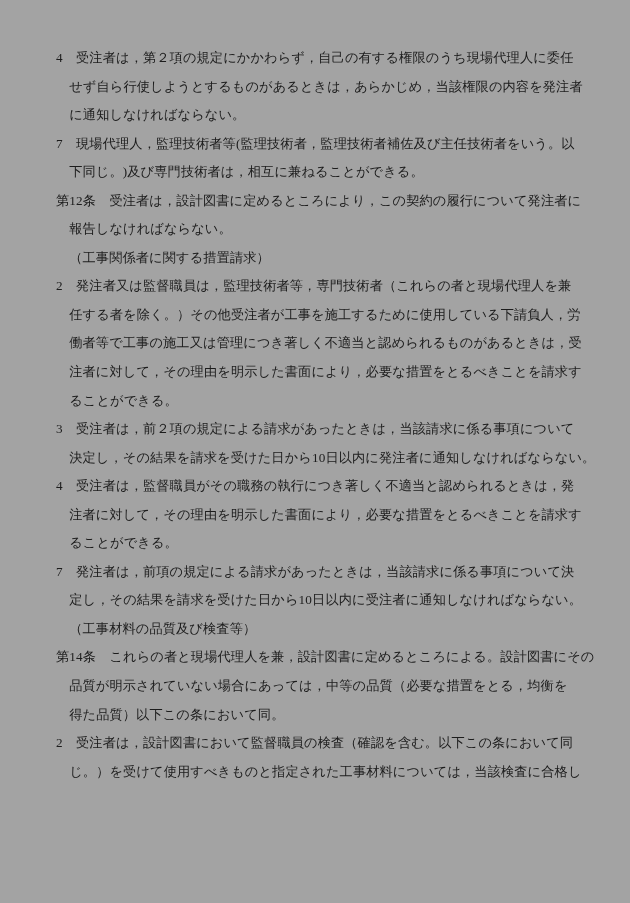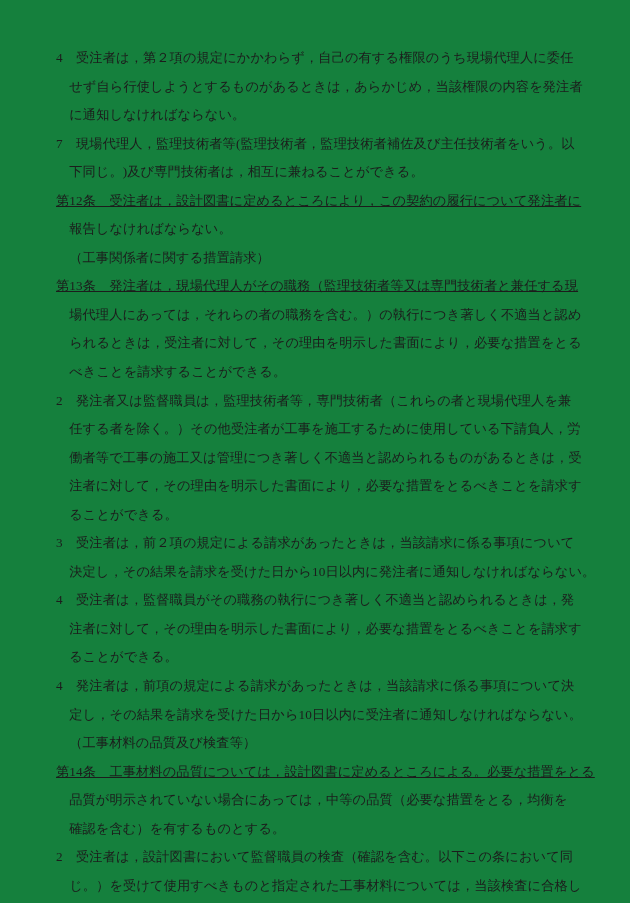--- a/index.html
+++ b/index.html
@@ -15,21 +15,21 @@
     font-family: "Liberation Serif", "DejaVu Serif", serif;
     color: #1a1a1a;
     -webkit-font-smoothing: antialiased;
   }
 
   
   .page {
     position: relative;
     width: 630px;
     height: 903px;
-    background: #15803d;
+    background: #a3a3a3;
     box-sizing: border-box;
   }
 
   .text-column {
     position: absolute;
     left: 56px;
     top: 44px;
     width: 513px;
   }
 
@@ -48,21 +48,21 @@
   .doc-line.justify {
     display: flex;
     justify-content: space-between;
     white-space: normal;
   }
   .doc-line.justify > .ch {
     display: inline-block;
   }
 
   
-  .ind-0  { padding-left: 0px; text-decoration: underline;    }   
+  .ind-0  { padding-left: 0px;    }   
   .ind-num{ padding-left: 0px;    }   
   .ind-1  { padding-left: 13.2px; }   
   .ind-2  { padding-left: 13.2px; }
 </style>
 </head>
 <body>
 
 <div class="page">
   <div class="text-column" id="text-column">
       <div class="doc-block">
@@ -75,26 +75,20 @@
         <div class="doc-line ind-2">下同じ。)及び専門技術者は，相互に兼ねることができる。</div>
       </div>
       <div class="doc-block">
         <div class="doc-line ind-0">第12条　受注者は，設計図書に定めるところにより，この契約の履行について発注者に</div>
         <div class="doc-line ind-2">報告しなければならない。</div>
       </div>
       <div class="doc-block">
         <div class="doc-line ind-1">（工事関係者に関する措置請求）</div>
       </div>
       <div class="doc-block">
-        <div class="doc-line ind-0">第13条　発注者は，現場代理人がその職務（監理技術者等又は専門技術者と兼任する現</div>
-        <div class="doc-line ind-2">場代理人にあっては，それらの者の職務を含む。）の執行につき著しく不適当と認め</div>
-        <div class="doc-line ind-2">られるときは，受注者に対して，その理由を明示した書面により，必要な措置をとる</div>
-        <div class="doc-line ind-2">べきことを請求することができる。</div>
-      </div>
-      <div class="doc-block">
         <div class="doc-line ind-num">2　発注者又は監督職員は，監理技術者等，専門技術者（これらの者と現場代理人を兼</div>
         <div class="doc-line ind-2">任する者を除く。）その他受注者が工事を施工するために使用している下請負人，労</div>
         <div class="doc-line ind-2">働者等で工事の施工又は管理につき著しく不適当と認められるものがあるときは，受</div>
         <div class="doc-line ind-2">注者に対して，その理由を明示した書面により，必要な措置をとるべきことを請求す</div>
         <div class="doc-line ind-2">ることができる。</div>
       </div>
       <div class="doc-block">
         <div class="doc-line ind-num">3　受注者は，前２項の規定による請求があったときは，当該請求に係る事項について</div>
         <div class="doc-line ind-2 justify">
           <span class="ch">決</span>
@@ -138,21 +132,21 @@
           <span class="ch">い</span>
           <span class="ch">。</span>
         </div>
       </div>
       <div class="doc-block">
         <div class="doc-line ind-num">4　受注者は，監督職員がその職務の執行につき著しく不適当と認められるときは，発</div>
         <div class="doc-line ind-2">注者に対して，その理由を明示した書面により，必要な措置をとるべきことを請求す</div>
         <div class="doc-line ind-2">ることができる。</div>
       </div>
       <div class="doc-block">
-        <div class="doc-line ind-num">4　発注者は，前項の規定による請求があったときは，当該請求に係る事項について決</div>
+        <div class="doc-line ind-num">7　発注者は，前項の規定による請求があったときは，当該請求に係る事項について決</div>
         <div class="doc-line ind-2 justify">
           <span class="ch">定</span>
           <span class="ch">し</span>
           <span class="ch">，</span>
           <span class="ch">そ</span>
           <span class="ch">の</span>
           <span class="ch">結</span>
           <span class="ch">果</span>
           <span class="ch">を</span>
           <span class="ch">請</span>
@@ -185,22 +179,22 @@
           <span class="ch">ら</span>
           <span class="ch">な</span>
           <span class="ch">い</span>
           <span class="ch">。</span>
         </div>
       </div>
       <div class="doc-block">
         <div class="doc-line ind-1">（工事材料の品質及び検査等）</div>
       </div>
       <div class="doc-block">
-        <div class="doc-line ind-0">第14条　工事材料の品質については，設計図書に定めるところによる。必要な措置をとる</div>
+        <div class="doc-line ind-0">第14条　これらの者と現場代理人を兼，設計図書に定めるところによる。設計図書にその</div>
         <div class="doc-line ind-2">品質が明示されていない場合にあっては，中等の品質（必要な措置をとる，均衡を</div>
-        <div class="doc-line ind-2">確認を含む）を有するものとする。</div>
+        <div class="doc-line ind-2">得た品質）以下この条において同。</div>
       </div>
       <div class="doc-block">
         <div class="doc-line ind-num">2　受注者は，設計図書において監督職員の検査（確認を含む。以下この条において同</div>
         <div class="doc-line ind-2">じ。）を受けて使用すべきものと指定された工事材料については，当該検査に合格し</div>
       </div>
     </div>
 </div>
 
 </body></html>

